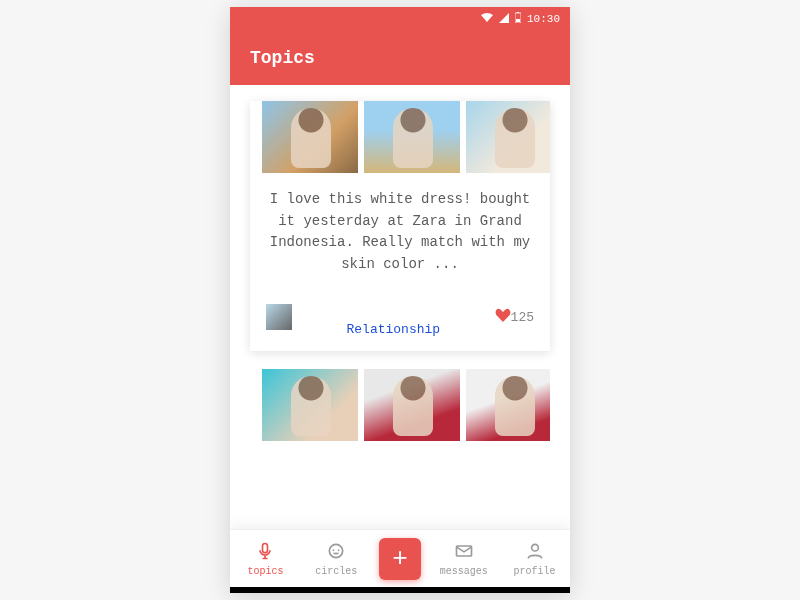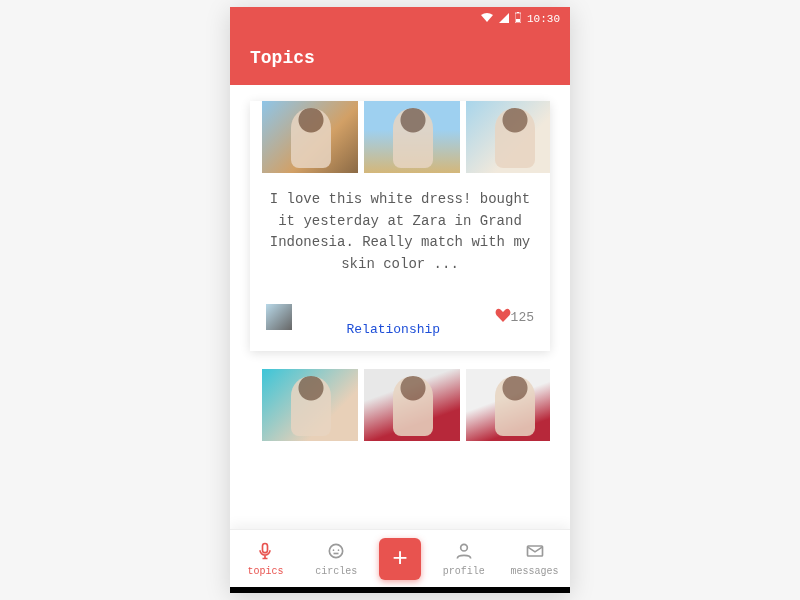--- a/index.html
+++ b/index.html
@@ -190,31 +190,31 @@
           </svg>
       </span>
       <span>circles</span>
     </div>
     <div class="fab">
       <span>+</span>
     </div>
     <div class="navitem">
       <span>
         <svg width="20" height="20" viewBox="0 0 24 24">
+            <rect x="3" y="6" width="18" height="12" rx="1"></rect>
+            <path d="M3 7 l9 6 l9 -6"></path>
+          </svg>
+      </span>
+      <span>messages</span>
+    </div>
+    <div class="navitem">
+      <span>
+        <svg width="20" height="20" viewBox="0 0 24 24">
             <circle cx="12" cy="8" r="4"></circle>
             <path d="M4 21 c0-5 16-5 16 0"></path>
           </svg>
       </span>
       <span>profile</span>
     </div>
-    <div class="navitem">
-      <span>
-        <svg width="20" height="20" viewBox="0 0 24 24">
-            <rect x="3" y="6" width="18" height="12" rx="1"></rect>
-            <path d="M3 7 l9 6 l9 -6"></path>
-          </svg>
-      </span>
-      <span>messages</span>
-    </div>
   </div>
 
   <div class="blackbar"></div>
 </div>
 
 </body></html>

